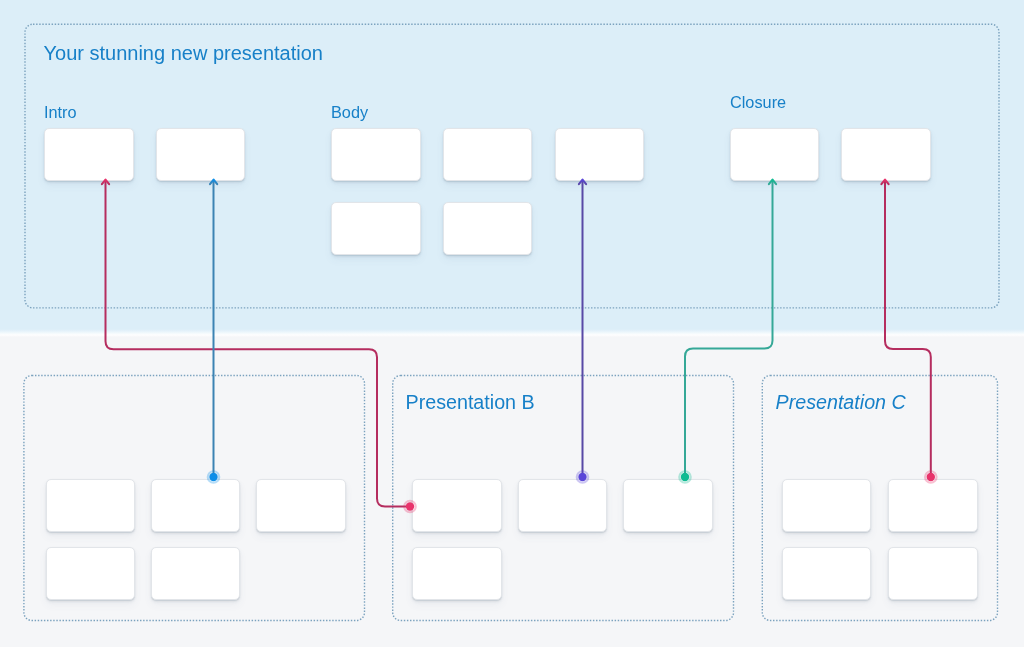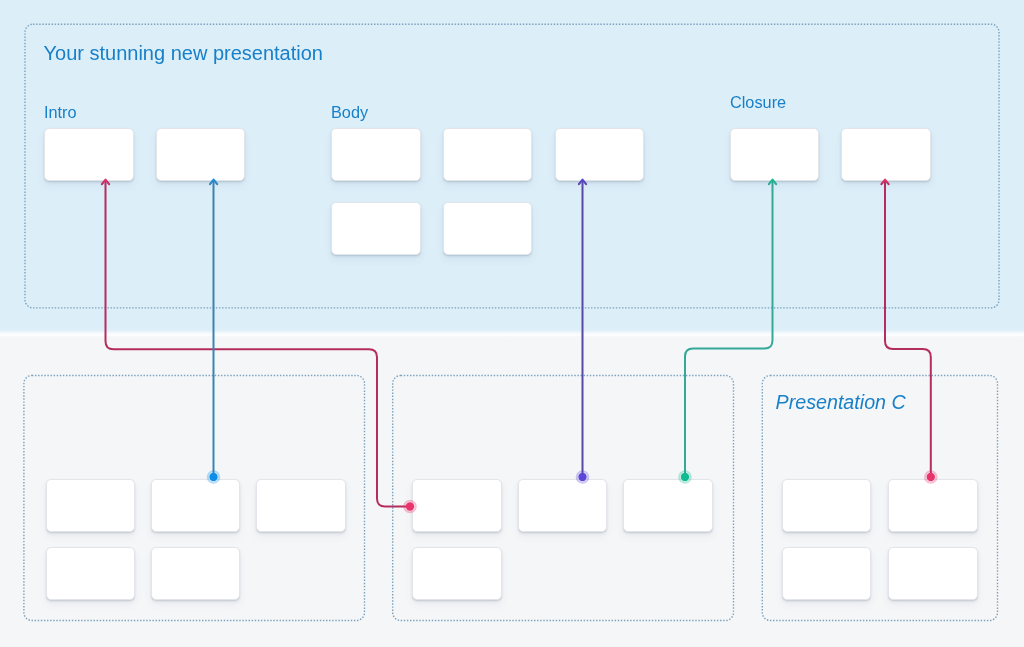--- a/index.html
+++ b/index.html
@@ -49,20 +49,21 @@
   <div class="card" style="left: 442.8px; top: 201.6px; width: 89.5px; height: 53px;"></div>
   <div class="card" style="left: 729.8px; top: 128.3px; width: 89.5px; height: 53px;"></div>
   <div class="card" style="left: 841.1px; top: 128.3px; width: 89.5px; height: 53px;"></div>
 
   <div class="card" style="left: 45.8px; top: 479.2px; width: 89.5px; height: 53px;"></div>
   <div class="card" style="left: 150.5px; top: 479.2px; width: 89.5px; height: 53px;"></div>
   <div class="card" style="left: 256.3px; top: 479.2px; width: 89.5px; height: 53px;"></div>
   <div class="card" style="left: 45.8px; top: 547.4px; width: 89.5px; height: 53px;"></div>
   <div class="card" style="left: 150.5px; top: 547.4px; width: 89.5px; height: 53px;"></div>
 
+  <div class="deck-title" style="left: 405.5px; top: 390.5px;">Presentation B</div>
   <div class="card" style="left: 412.3px; top: 479.2px; width: 89.5px; height: 53px;"></div>
   <div class="card" style="left: 517.9px; top: 479.2px; width: 89.5px; height: 53px;"></div>
   <div class="card" style="left: 623.1px; top: 479.2px; width: 89.5px; height: 53px;"></div>
   <div class="card" style="left: 412.3px; top: 547.4px; width: 89.5px; height: 53px;"></div>
 
   <div class="deck-title" style="left: 775.5px; top: 390.5px; font-style: italic;">Presentation C</div>
   <div class="card" style="left: 781.8px; top: 479.2px; width: 89.5px; height: 53px;"></div>
   <div class="card" style="left: 888.2px; top: 479.2px; width: 89.5px; height: 53px;"></div>
   <div class="card" style="left: 781.8px; top: 547.4px; width: 89.5px; height: 53px;"></div>
   <div class="card" style="left: 888.2px; top: 547.4px; width: 89.5px; height: 53px;"></div>

